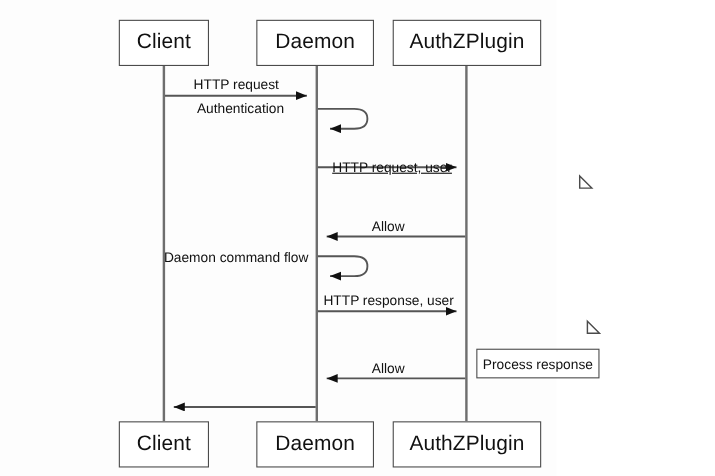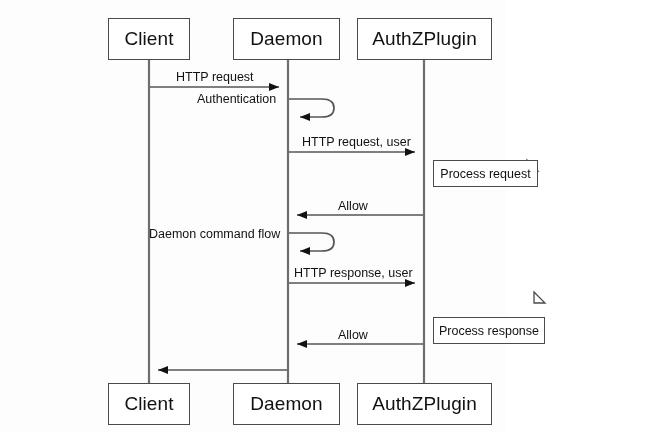--- a/index.html
+++ b/index.html
@@ -139,34 +139,31 @@
   </div>
   <div class="actor-box" style="left:233px; top:383px; width:107px; height:42px;">
     <span>Daemon</span>
   </div>
   <div class="actor-box" style="left:357px; top:383px; width:135px; height:42px;">
     <span>AuthZPlugin</span>
   </div>
 
   <div class="msg-label" style="left:176px; top:71px;">HTTP request</div>
 
-  <div class="msg-label" style="left:197px; top:93px;">Authentication</div>
+  <div class="msg-label" style="left:179px; top:93px;">Authentication</div>
 
-  <div class="msg-label" style="left:302px; top:136px;">HTTP request, user</div>
+  <div class="msg-label" style="left:302px; top:146px;text-decoration:underline;">HTTP request, user</div>
 
   <div class="msg-label" style="left:338px; top:200px;">Allow</div>
 
   <div class="msg-label" style="left:294px; top:267px;">HTTP response, user</div>
 
   <div class="msg-label" style="left:149px; top:228px;">Daemon command flow</div>
 
   <div class="msg-label" style="left:338px; top:329px;">Allow</div>
 
 
-  <div class="note-box" style="left:433px; top:160px; width:105px; height:27px;">
-    <span>Process request</span>
-  </div>
 
   <div class="note-box" style="left:433px; top:292px; width:112px; height:27px;margin-top:25px;">
     <span>Process response</span>
   </div>
 
 </div>
 
 </body></html>

